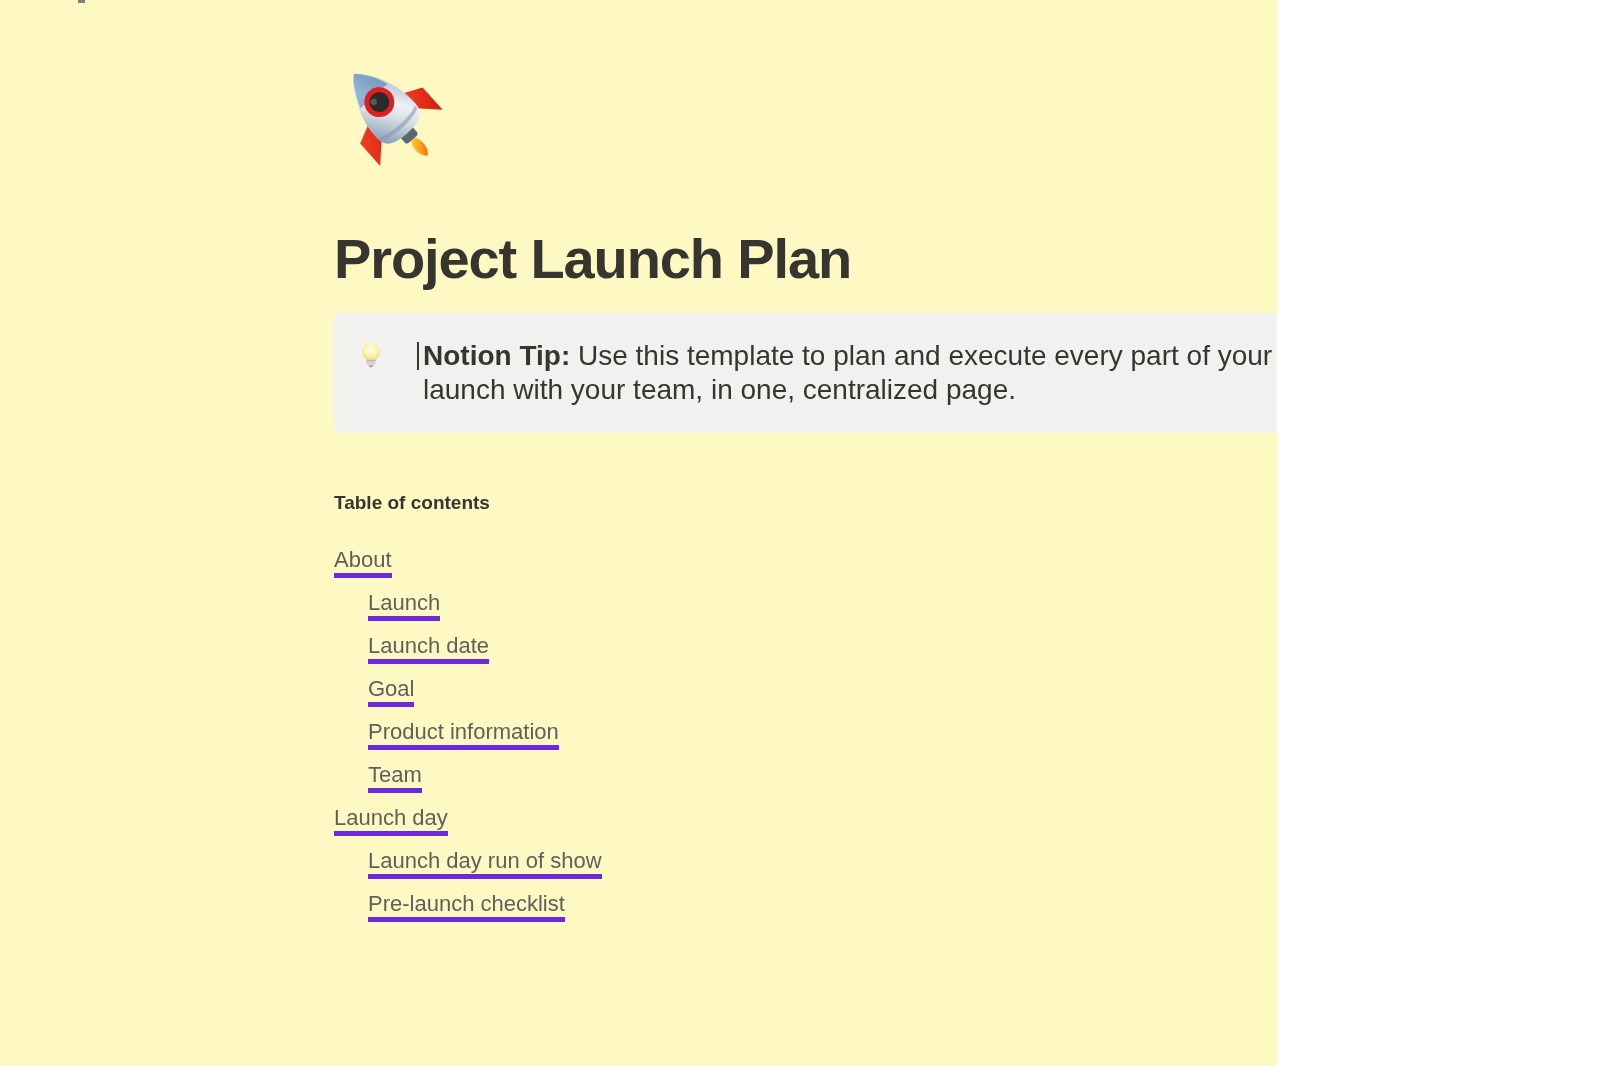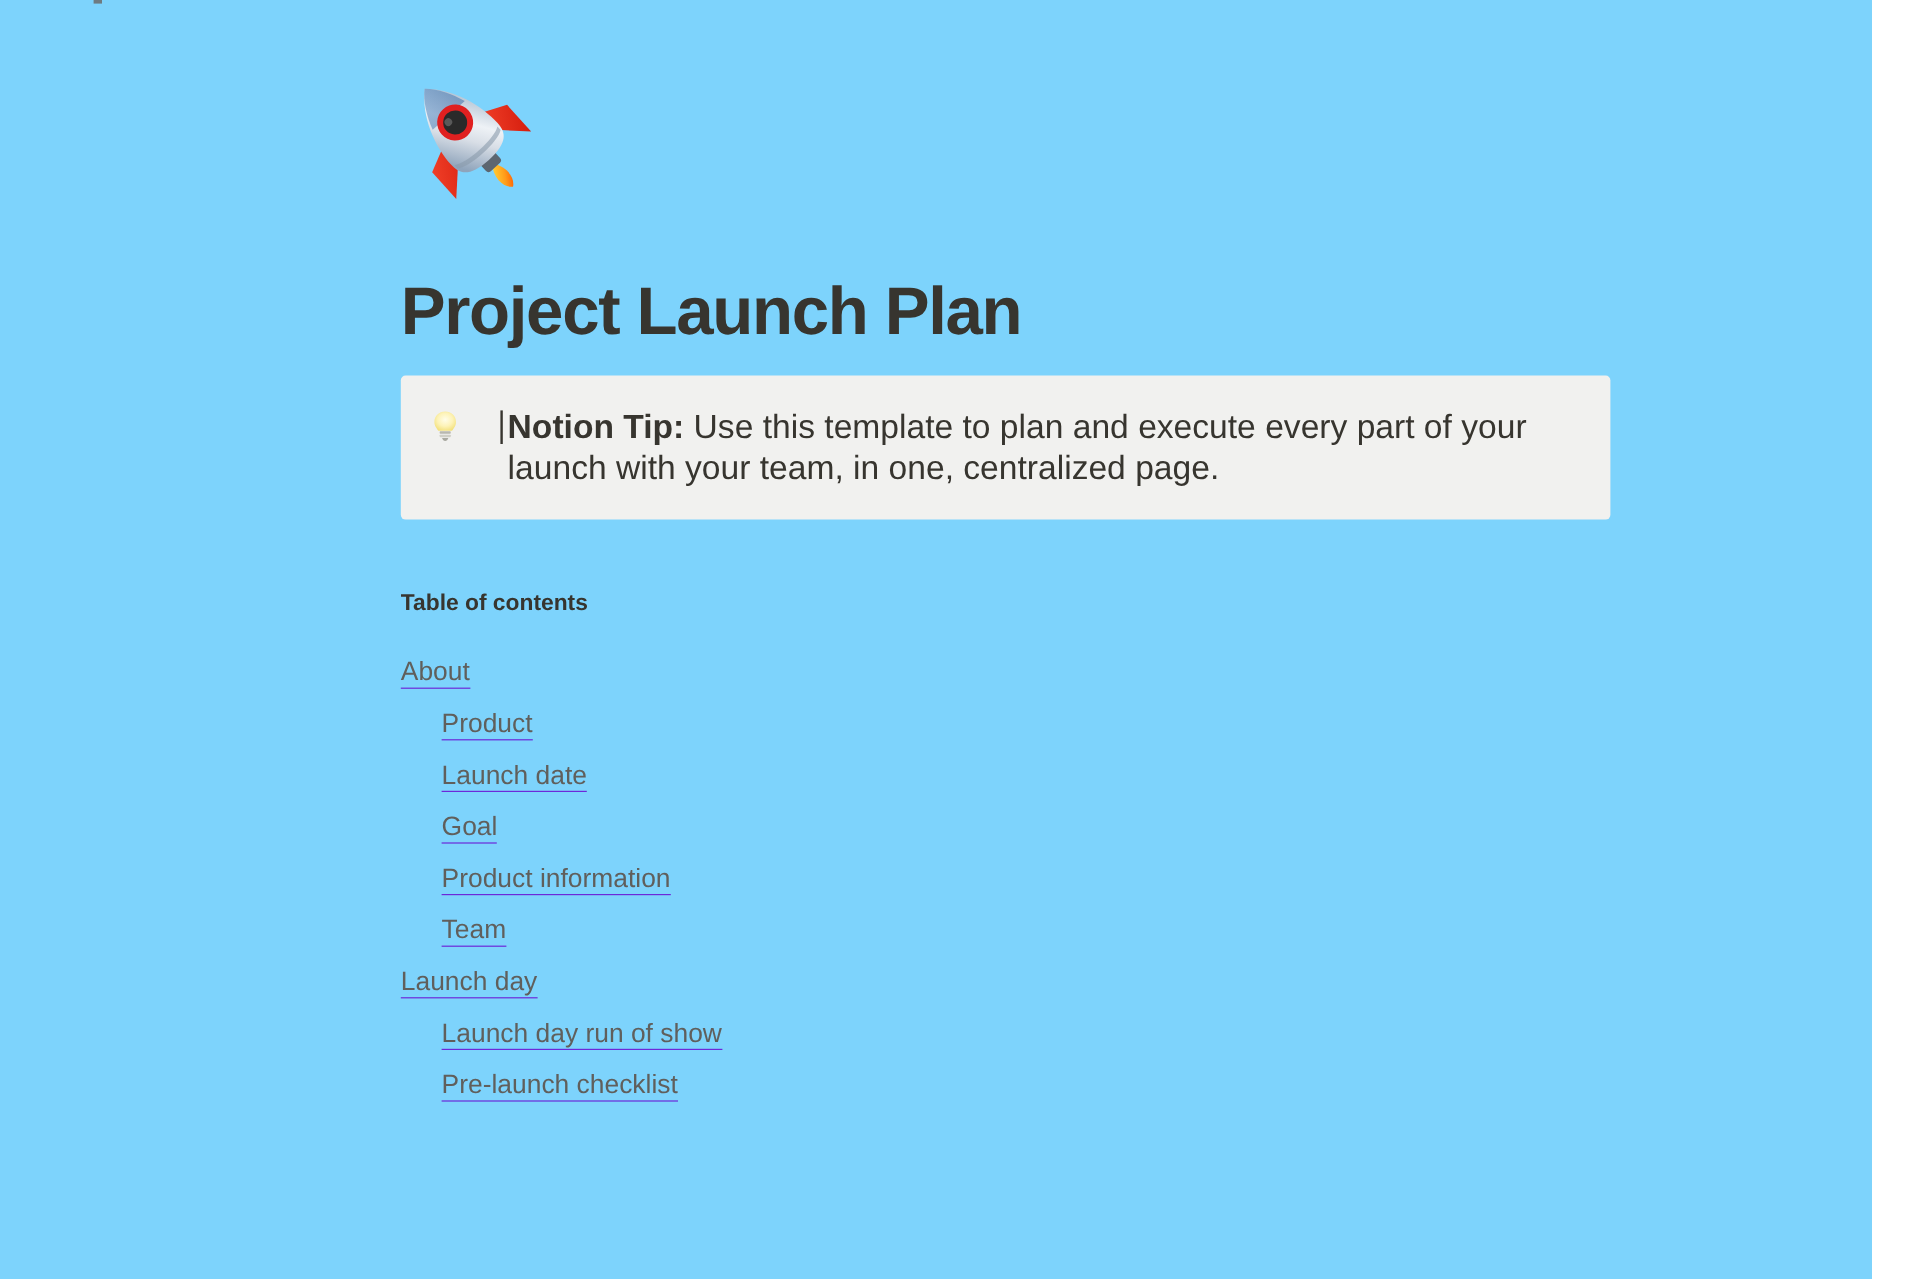--- a/index.html
+++ b/index.html
@@ -9,23 +9,23 @@
     padding: 0;
     width: 1600px;
     height: 1066px;
     background: #ffffff;
     font-family: "Liberation Sans", sans-serif;
     -webkit-font-smoothing: antialiased;
   }
 
   .page {
     position: relative;
-    width: 1560px;
+    width: 1277px;
     height: 1066px;
-    background: #7dd3fc;
+    background: #fef9c3;
     overflow: hidden;
     text-decoration: underline;
   }
 
   
   .top-artifact {
     position: absolute;
     left: 78px;
     top: 0px;
     width: 7px;
@@ -134,21 +134,21 @@
   .toc-item {
     display: block;
     font-size: 22px;
     line-height: 43px;
     height: 43px;
     color: #605f5c;
     text-decoration: none;
     white-space: nowrap;
   }
   .toc-item .toc-label {
-    border-bottom: 1px solid #6d28d9;
+    border-bottom: 5px solid #6d28d9;
     padding-bottom: 1px;
   }
   .toc-item.level-1 { padding-left: 0px; }
   .toc-item.level-2 { padding-left: 34px; }
 </style>
 </head>
 <body>
 
 <div class="page">
 
@@ -226,21 +226,21 @@
     </div>
 
     <h2 class="toc-heading">Table of contents</h2>
 
     <nav class="toc">
 
       <a class="toc-item level-1" href="#">
         <span class="toc-label">About</span>
       </a>
       <a class="toc-item level-2" href="#">
-        <span class="toc-label">Product</span>
+        <span class="toc-label">Launch</span>
       </a>
       <a class="toc-item level-2" href="#">
         <span class="toc-label">Launch date</span>
       </a>
       <a class="toc-item level-2" href="#">
         <span class="toc-label">Goal</span>
       </a>
       <a class="toc-item level-2" href="#">
         <span class="toc-label">Product information</span>
       </a>

